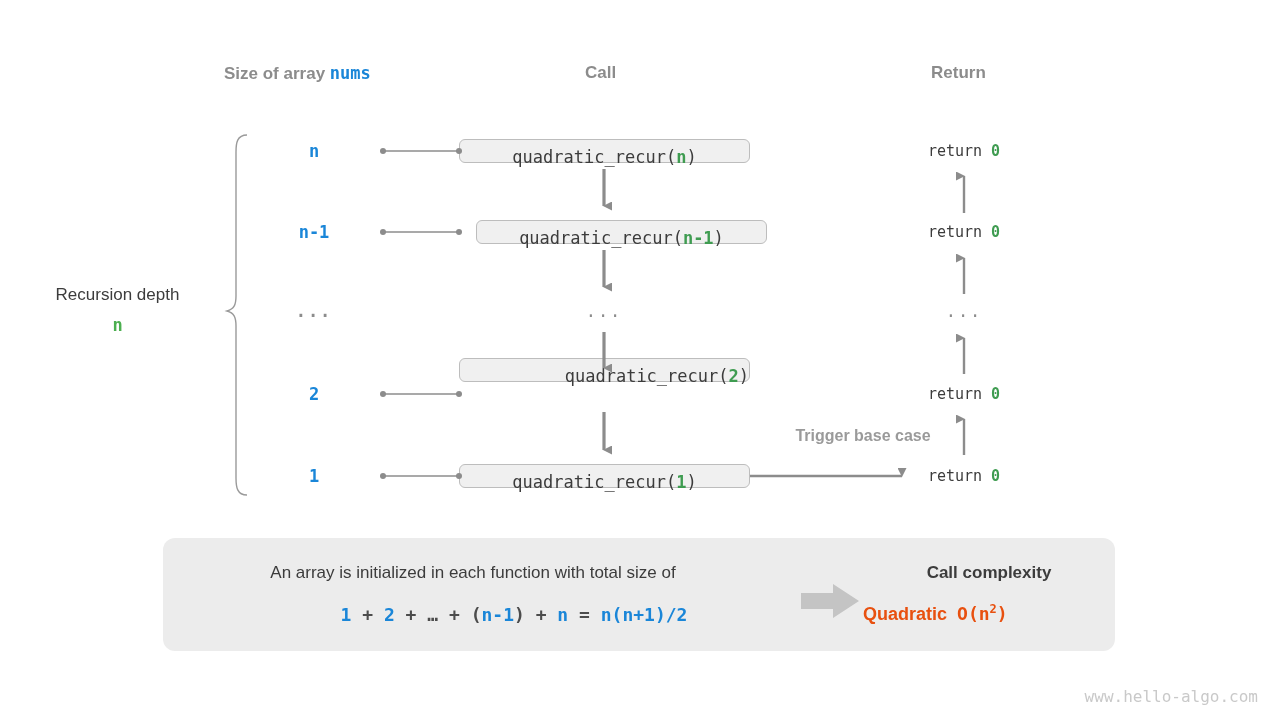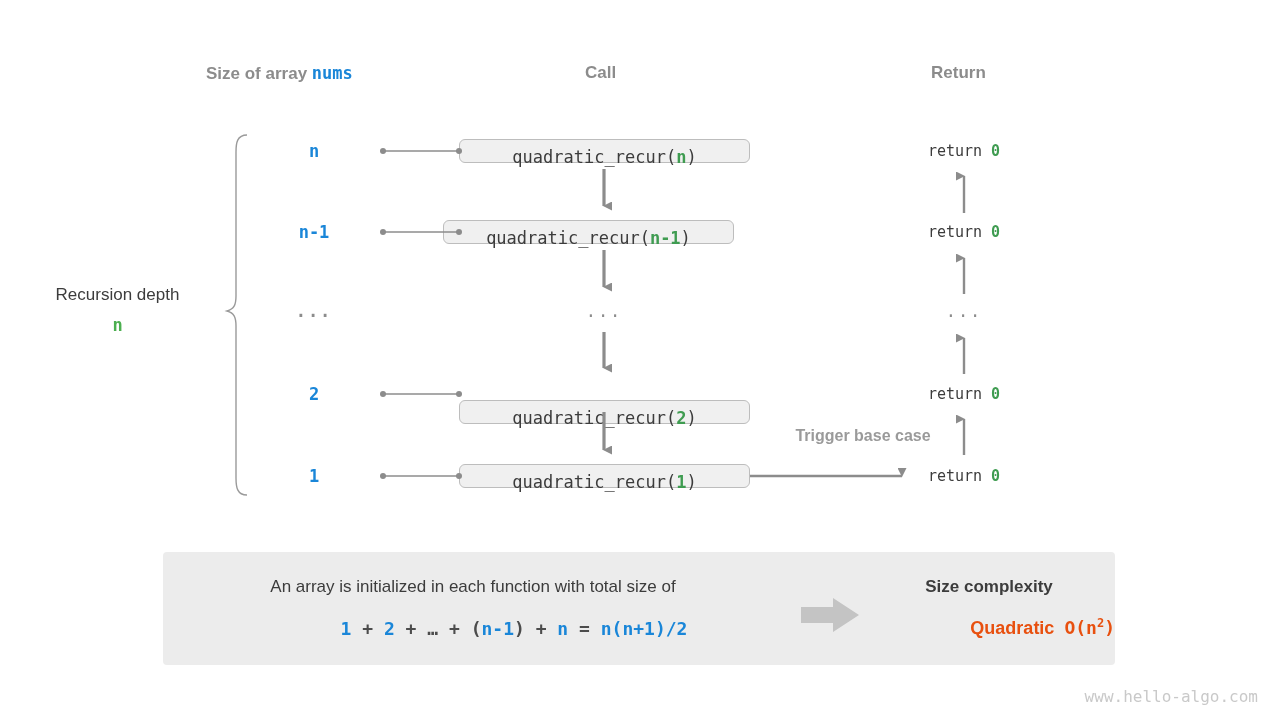--- a/index.html
+++ b/index.html
@@ -121,25 +121,25 @@
     color: #9a9a9a;
     white-space: nowrap;
     transform: translate(-50%, -50%);
     margin-left: 43px;
   }
 
   
   .summary {
     position: absolute;
     left: 163px;
-    top: 552px;
+    top: 538px;
     width: 952px;
     height: 113px;
     background: #ececec;
-    border-radius: 4px;
+    border-radius: 12px;
   }
   .summary-left {
     position: absolute;
     left: 0;
     top: 0;
     width: 620px;
     height: 113px;
   }
   .sum-line1 {
     position: absolute;
@@ -187,21 +187,21 @@
     text-align: center;
     font-size: 17px;
     font-weight: bold;
     color: #3c3c3c;
     white-space: nowrap;
   }
   .sum-complexity {
     position: absolute;
     top: 64px;
     width: 100%;
-    text-align: right;
+    text-align: left;
     font-size: 18px;
     font-weight: bold;
     color: #e8500f;
     white-space: nowrap;
   }
   .sum-complexity .mono {
     font-family: "DejaVu Sans Mono", monospace;
     font-weight: bold;
   }
   .sum-complexity sup { font-size: 12px; }
@@ -224,21 +224,21 @@
     width: 1280px;
     height: 720px;
     pointer-events: none;
   }
 </style>
 </head>
 <body>
 
 <div class="stage">
 
-  <div class="col-header" style="left:206px; top:63px;">
+  <div class="col-header" style="left:224px; top:63px;">
     <span>Size of array </span><span class="mono-blue">nums</span>
   </div>
 
   <div class="col-header" style="left:585px; top:63px;">Call</div>
 
   <div class="col-header" style="left:931px; top:63px;">Return</div>
 
   <div class="depth-label" style="left:30px; top:285px; width:175px;">
     <span>Recursion depth</span>
     <span class="depth-n">n</span>
@@ -247,27 +247,27 @@
   <div class="size-label" style="left:314px; top:151px;">n</div>
   <div class="size-label" style="left:314px; top:232px;">n-1</div>
   <div class="size-label dots" style="left:314px; top:311px;">...</div>
   <div class="size-label" style="left:314px; top:394px;">2</div>
   <div class="size-label" style="left:314px; top:476px;">1</div>
 
   <div class="call-box" style="left:459px; top:151px; width:291px;">
     <span>quadratic_recur(</span><span class="arg">n</span><span>)</span>
   </div>
 
-  <div class="call-box" style="left:443px; top:232px; width:291px;">
+  <div class="call-box" style="left:476px; top:232px; width:291px;">
     <span>quadratic_recur(</span><span class="arg">n-1</span><span>)</span>
   </div>
 
   <div class="call-dots" style="left:604px; top:311px;">...</div>
 
-  <div class="call-box" style="left:459px; top:412px; width:291px;">
+  <div class="call-box" style="left:459px; top:370px; width:291px;text-align:right;">
     <span>quadratic_recur(</span><span class="arg">2</span><span>)</span>
   </div>
 
   <div class="call-box" style="left:459px; top:476px; width:291px;">
     <span>quadratic_recur(</span><span class="arg">1</span><span>)</span>
   </div>
 
   <div class="ret-text" style="left:964px; top:151px;">
     <span>return </span><span class="val">0</span>
   </div>
@@ -355,21 +355,21 @@
       <div class="sum-line2">
         <span class="b">1</span><span class="op"> + </span><span class="b">2</span><span class="op"> + </span><span class="op">…</span><span class="op"> + </span><span class="op">(</span><span class="b">n-1</span><span class="op">)</span><span class="op"> + </span><span class="b">n</span><span class="op"> = </span><span class="b">n(n+1)/2</span>
       </div>
     </div>
 
     <svg class="block-arrow" viewBox="0 0 58 34">
       <path d="M0,9 L32,9 L32,0 L58,17 L32,34 L32,25 L0,25 z" fill="#c4c4c4"></path>
     </svg>
 
     <div class="summary-right">
-      <div class="sum-title">Size complexity</div>
+      <div class="sum-title">Call complexity</div>
       <div class="sum-complexity">
         <span>Quadratic</span>&nbsp;&nbsp;<span class="mono">O(n</span><sup class="mono">2</sup><span class="mono">)</span>
       </div>
     </div>
   </div>
 
   <div class="watermark">www.hello-algo.com</div>
 
 </div>
 

